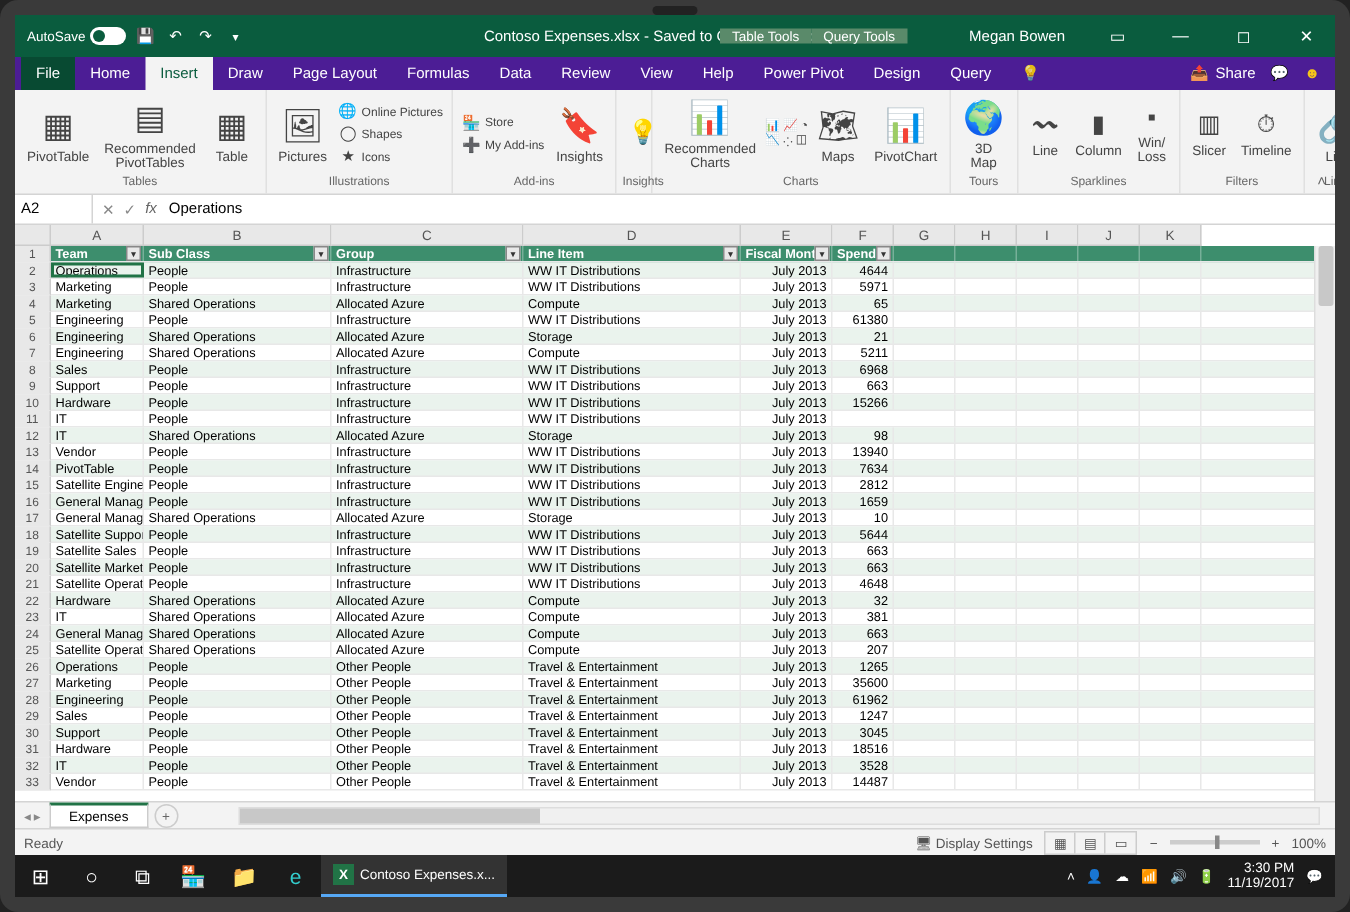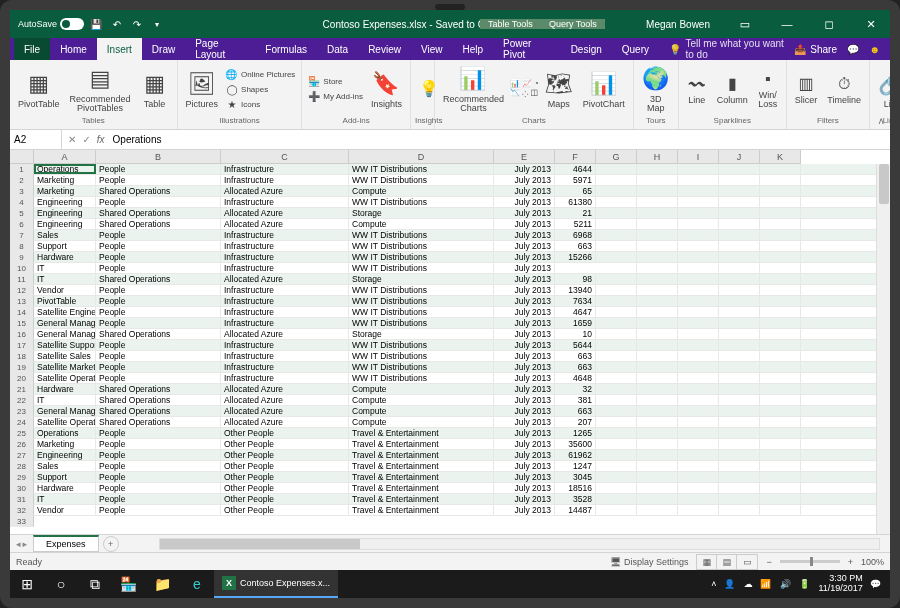--- a/index.html
+++ b/index.html
@@ -138,21 +138,20 @@
       <div class="menutab">Formulas</div>
       <div class="menutab">Data</div>
       <div class="menutab">Review</div>
       <div class="menutab">View</div>
       <div class="menutab">Help</div>
       <div class="menutab">Power Pivot</div>
       <div class="menutab">Design</div>
       <div class="menutab">Query</div>
       <div class="tellme">
         <span>💡</span>
-        <span>Tell me what you want to do</span>
       </div>
       <div class="menutabs-right">
         <div class="share-btn">
           <span>📤</span>
           <span>Share</span>
         </div>
         <span>💬</span>
         <span style="color:#f5c518">☻</span>
       </div>
     </div>
@@ -364,20 +363,33 @@
           <div class="row-h">26</div>
           <div class="row-h">27</div>
           <div class="row-h">28</div>
           <div class="row-h">29</div>
           <div class="row-h">30</div>
           <div class="row-h">31</div>
           <div class="row-h">32</div>
           <div class="row-h">33</div>
         </div>
       <div class="cells" id="cells">
+          <div class="row header-row">
+            <div class="cell" style="width: 62px;">Team<div class="filter-btn">▾</div></div>
+            <div class="cell" style="width: 125px;">Sub Class<div class="filter-btn">▾</div></div>
+            <div class="cell" style="width: 128px;">Group<div class="filter-btn">▾</div></div>
+            <div class="cell" style="width: 145px;">Line Item<div class="filter-btn">▾</div></div>
+            <div class="cell" style="width: 61px;">Fiscal Month<div class="filter-btn">▾</div></div>
+            <div class="cell" style="width: 41px;">Spend<div class="filter-btn">▾</div></div>
+            <div class="cell" style="width: 41px;"></div>
+            <div class="cell" style="width: 41px;"></div>
+            <div class="cell" style="width: 41px;"></div>
+            <div class="cell" style="width: 41px;"></div>
+            <div class="cell" style="width: 41px;"></div>
+          </div>
           <div class="row band sel">
             <div class="cell" style="width: 62px;">Operations</div>
             <div class="cell" style="width: 125px;">People</div>
             <div class="cell" style="width: 128px;">Infrastructure</div>
             <div class="cell" style="width: 145px;">WW IT Distributions</div>
             <div class="cell num" style="width: 61px;">July 2013</div>
             <div class="cell num" style="width: 41px;">4644</div>
             <div class="cell" style="width: 41px;"></div>
             <div class="cell" style="width: 41px;"></div>
             <div class="cell" style="width: 41px;"></div>
@@ -539,21 +551,21 @@
             <div class="cell" style="width: 41px;"></div>
             <div class="cell" style="width: 41px;"></div>
             <div class="cell" style="width: 41px;"></div>
           </div>
           <div class="row">
             <div class="cell" style="width: 62px;">Satellite Engineering</div>
             <div class="cell" style="width: 125px;">People</div>
             <div class="cell" style="width: 128px;">Infrastructure</div>
             <div class="cell" style="width: 145px;">WW IT Distributions</div>
             <div class="cell num" style="width: 61px;">July 2013</div>
-            <div class="cell num" style="width: 41px;">4647</div>
+            <div class="cell num" style="width: 41px;">2812</div>
             <div class="cell" style="width: 41px;"></div>
             <div class="cell" style="width: 41px;"></div>
             <div class="cell" style="width: 41px;"></div>
             <div class="cell" style="width: 41px;"></div>
             <div class="cell" style="width: 41px;"></div>
           </div>
           <div class="row band">
             <div class="cell" style="width: 62px;">General Management</div>
             <div class="cell" style="width: 125px;">People</div>
             <div class="cell" style="width: 128px;">Infrastructure</div>

